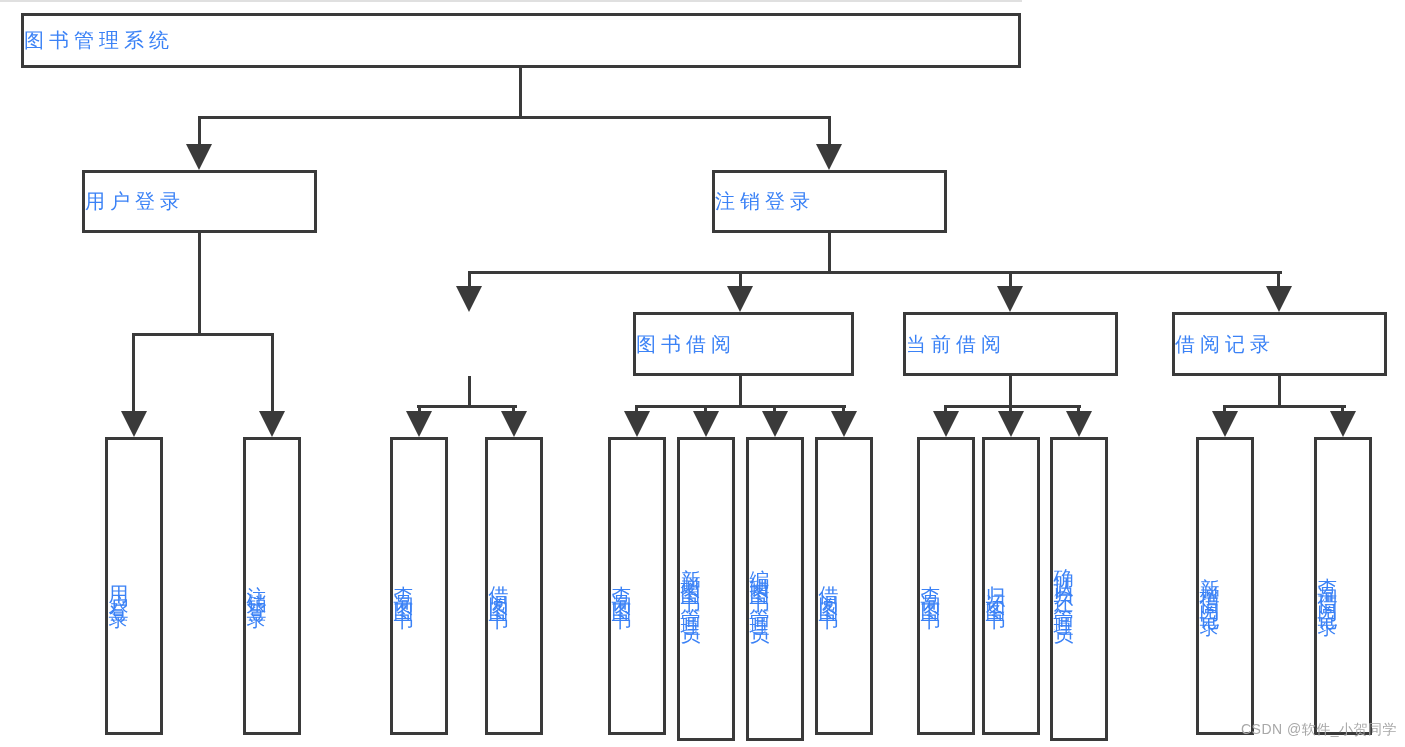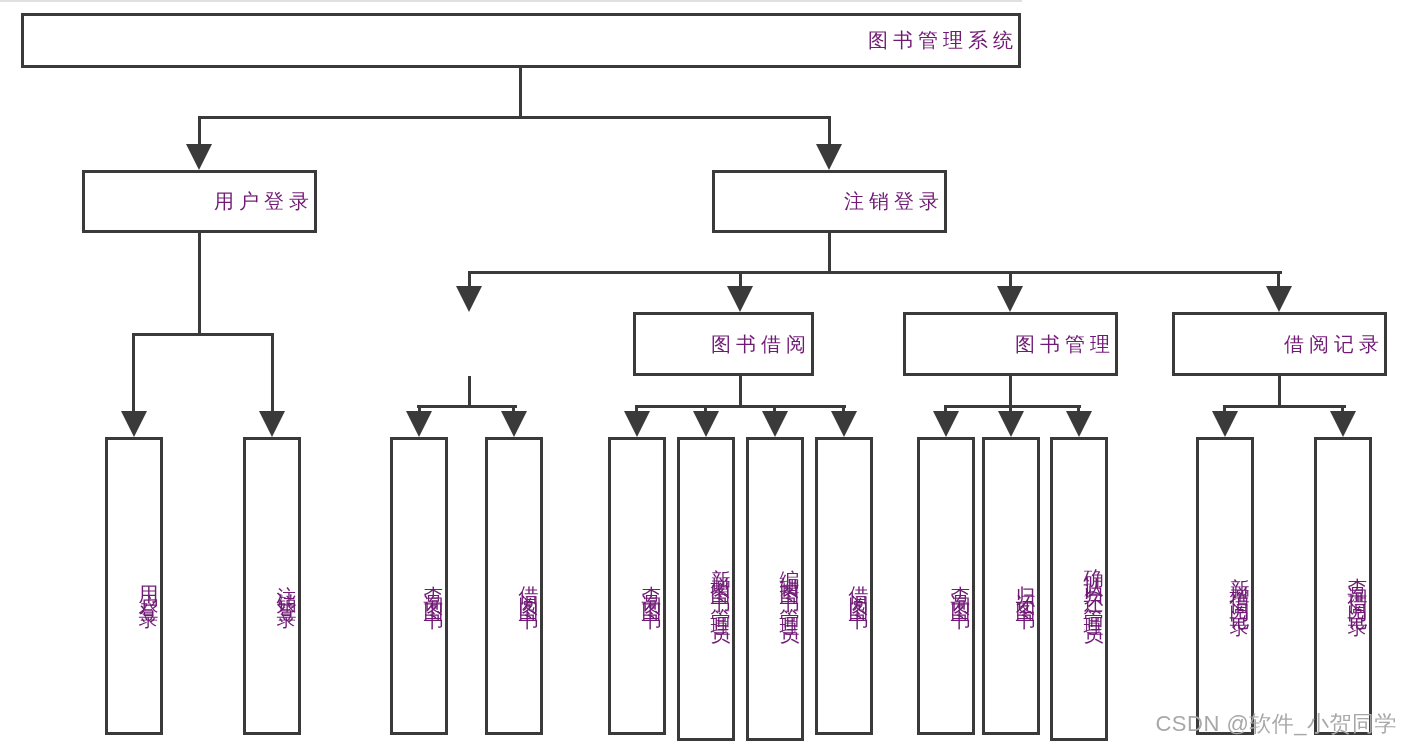--- a/index.html
+++ b/index.html
@@ -3,38 +3,38 @@
 <meta charset="utf-8">
 <style>
   html,body { margin:0; padding:0; background:#ffffff; }
   .canvas {
     position:relative; width:1405px; height:747px; background:#ffffff;
     overflow:hidden; font-family:"Liberation Sans","DejaVu Sans",sans-serif;
     color:#333333;
   }
   .box {
     position:absolute; box-sizing:border-box; border:3px solid #3a3a3a;
-    background:#ffffff; display:flex; align-items:center; justify-content:flex-end;
-    font-size:20px; letter-spacing:5px; color:#701a75; z-index:2;
+    background:#ffffff; display:flex; align-items:center; justify-content:flex-start;
+    font-size:20px; letter-spacing:5px; color:#3b82f6; z-index:2;
   }
   .box span { display:block; white-space:nowrap; }
   .leaf span {
     writing-mode:vertical-rl; text-orientation:mixed;
     letter-spacing:8px; line-height:1.1; white-space:normal;
   }
   .v { position:absolute; width:3px; background:#3a3a3a; z-index:1; }
   .h { position:absolute; height:3px; background:#3a3a3a; z-index:1; }
   .arrow {
     position:absolute; width:0; height:0; z-index:1;
     border-left:13px solid transparent; border-right:13px solid transparent;
     border-top:26px solid #3a3a3a;
   }
   .topline { position:absolute; left:0; top:1; width:1022px; height:2px; background:#e0e0e0; z-index:0; }
   .watermark {
-    position:absolute; right:8px; bottom:8px; font-size:22px;
+    position:absolute; right:8px; bottom:8px; font-size:14px;
     color:#a8a8a8; letter-spacing:0.5px; z-index:5; white-space:nowrap;
   }
 </style>
 </head>
 <body>
 
 <div class="canvas">
 
   <div class="topline"></div>
 
@@ -67,25 +67,25 @@
   <div class="h" style="left:468px;top:271px;width:814px;"></div>
   <div class="v" style="left:468px;top:271px;height:17px;"></div>
   <div class="v" style="left:739px;top:271px;height:17px;"></div>
   <div class="v" style="left:1009px;top:271px;height:17px;"></div>
   <div class="v" style="left:1277px;top:271px;height:17px;"></div>
   <div class="arrow" style="left:456px;top:286px;"></div>
   <div class="arrow" style="left:727px;top:286px;"></div>
   <div class="arrow" style="left:997px;top:286px;"></div>
   <div class="arrow" style="left:1266px;top:286px;"></div>
 
-  <div class="box" style="left:633px;top:312px;width:181px;height:64px;">
+  <div class="box" style="left:633px;top:312px;width:221px;height:64px;">
     <span>图书借阅</span>
   </div>
   <div class="box" style="left:903px;top:312px;width:215px;height:64px;">
-    <span>图书管理</span>
+    <span>当前借阅</span>
   </div>
   <div class="box" style="left:1172px;top:312px;width:215px;height:64px;">
     <span>借阅记录</span>
   </div>
 
   <div class="v" style="left:468px;top:376px;height:32px;"></div>
   <div class="v" style="left:739px;top:376px;height:32px;"></div>
   <div class="v" style="left:1009px;top:376px;height:32px;"></div>
   <div class="v" style="left:1278px;top:376px;height:32px;"></div>
 

